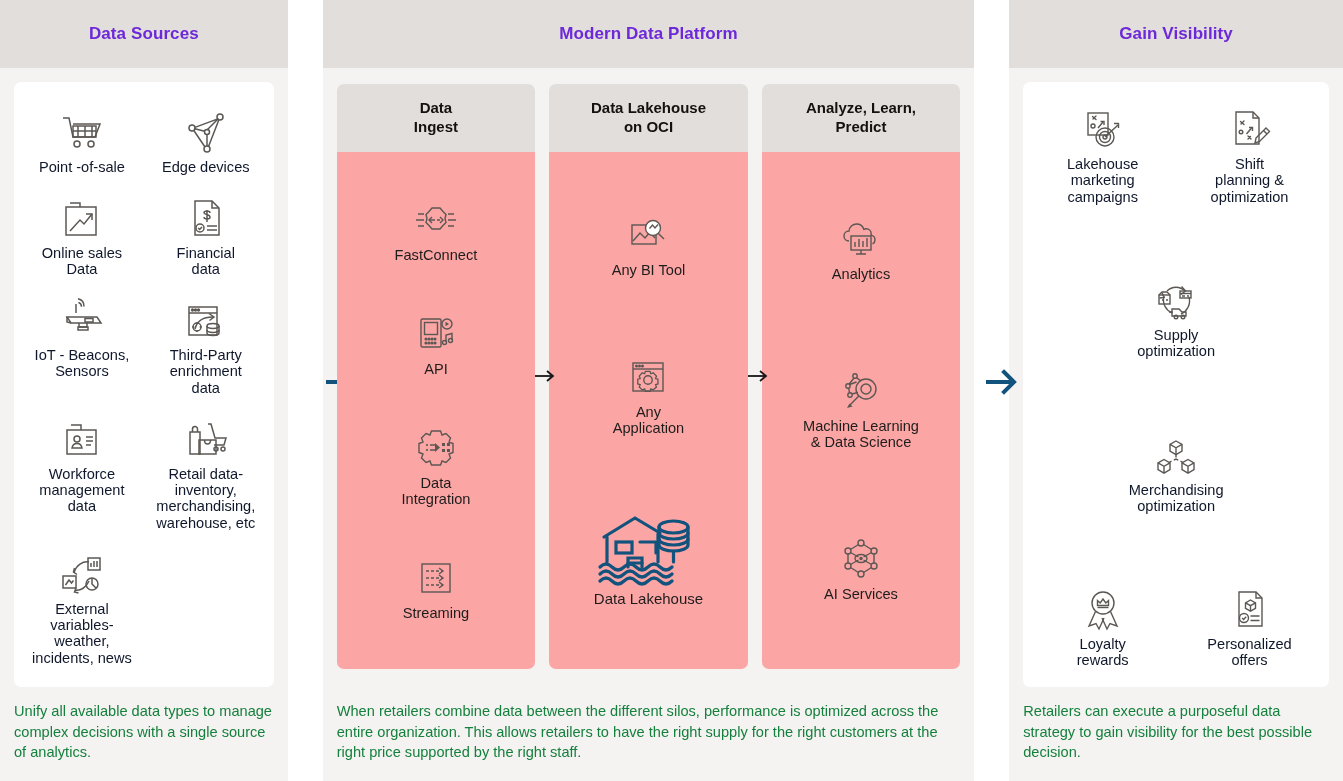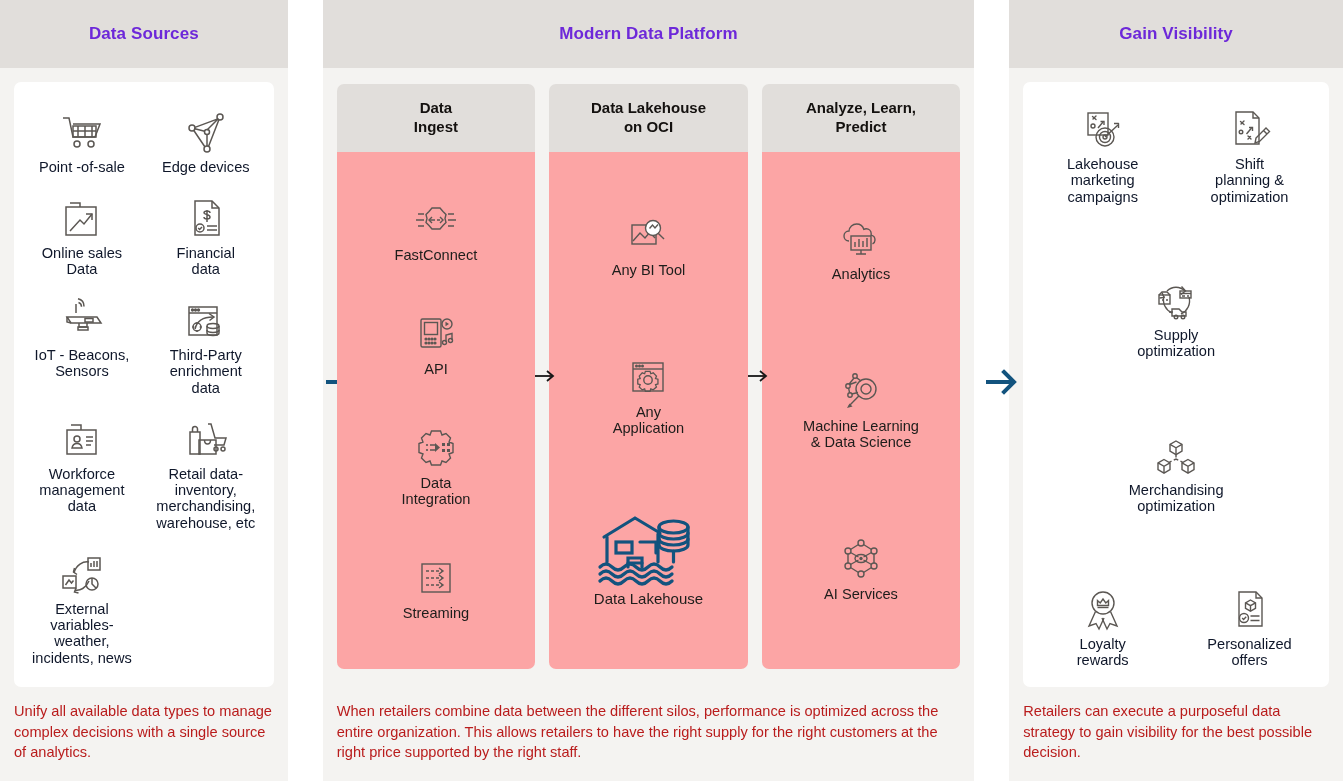--- a/index.html
+++ b/index.html
@@ -20,21 +20,21 @@
 
   .panel-header {
     background: #e1dedb;
     height: 68px;
     display: flex; align-items: center; justify-content: center;
     font-weight: bold; font-size: 17px; letter-spacing: .1px; color: #6d28d9;
   }
   .panel-body { flex: 1; display: flex; flex-direction: column; padding: 14px 14px 0 14px; }
   .panel-foot {
     padding: 14px 14px 18px 14px;
-    font-size: 14.6px; line-height: 1.42; color: #b91c1c;
+    font-size: 14.6px; line-height: 1.42; color: #15803d;
   }
 
   
   .card {
     background: #ffffff; border-radius: 7px; flex: 1;
     display: flex; flex-direction: column;
   }
 
   
   .grid2 {

